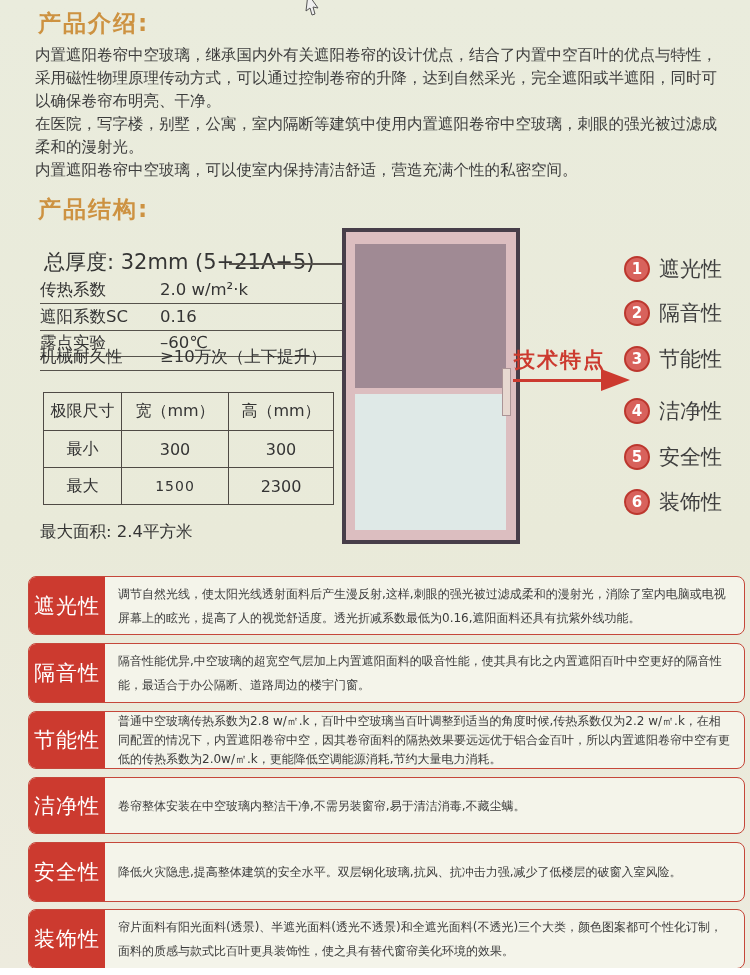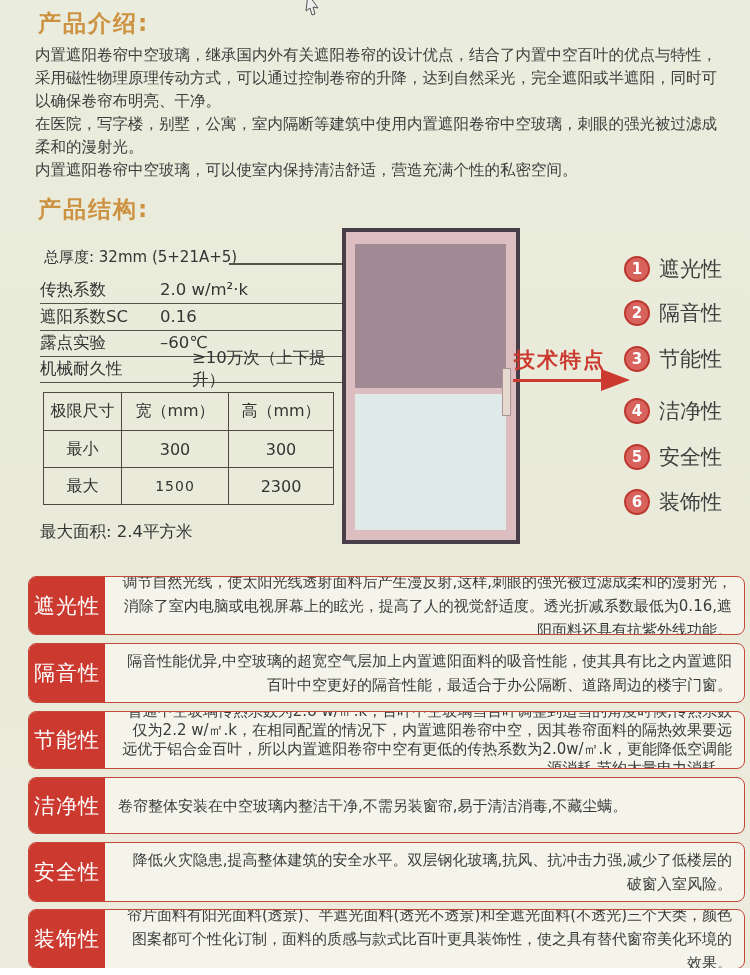--- a/index.html
+++ b/index.html
@@ -15,21 +15,21 @@
   }
   #intro-title{top:8px;}
   #structure-title{top:194px;}
   #intro-paragraphs{
     position:absolute;left:35px;top:44px;width:688px;
     font-size:15.5px;line-height:23px;color:var(--text,#3d3d3d);
   }
   #intro-paragraphs p{margin:0;}
   
   .spec-total{
-    position:absolute;left:44px;top:248px;font-size:15px;color:#343434;
+    position:absolute;left:44px;top:248px;font-size:21px;color:#343434;
   }
   #leader-line{
     position:absolute;left:229px;top:263px;width:114px;height:2px;
     background:#56524c;
   }
   .spec-row{
     position:absolute;left:40px;width:313px;height:27px;
     display:flex;align-items:center;
     border-bottom:1.5px solid #56524c;
     font-size:16.5px;color:#343434;
@@ -97,21 +97,21 @@
     display:flex;border:1px solid #c5473a;border-radius:8px;overflow:hidden;
     background:var(--row-bg,#f4f4ea);
   }
   .detail-label{
     width:76px;flex:none;background:var(--accent-red,#cd3b31);
     color:#fff;font-size:21px;display:flex;align-items:center;justify-content:center;
     letter-spacing:1px;
   }
   .detail-text{
     flex:1;display:flex;align-items:center;
-    padding:4px 12px 4px 13px;font-size:15px;line-height:24px;color:#3b3b3b;text-align:right;
+    padding:4px 12px 4px 13px;font-size:12px;line-height:24px;color:#3b3b3b;
   }
   .detail-text.tight{line-height:19px;}
   #cursor-icon{position:absolute;left:305px;top:-6px;}
 </style>
 </head>
 <body>
 
 <div id="page">
 
   <h2 class="sec-title" id="intro-title">产品介绍:</h2>
@@ -131,21 +131,21 @@
     <span class="spec-value">2.0 w/m²·k</span>
   </div>
   <div class="spec-row" style="top:303px;">
     <span class="spec-label">遮阳系数SC</span>
     <span class="spec-value">0.16</span>
   </div>
   <div class="spec-row" style="top:329px;">
     <span class="spec-label">露点实验</span>
     <span class="spec-value">–60℃</span>
   </div>
-  <div class="spec-row" style="top:355px;gap:32px;">
+  <div class="spec-row" style="top:343px;">
     <span class="spec-label">机械耐久性</span>
     <span class="spec-value">≥10万次（上下提升）</span>
   </div>
 
   <table id="size-table">
     <tbody>
         <tr>
       <th class="col-a">极限尺寸</th>
       <th class="col-b">宽（mm）</th>
       <th class="col-c">高（mm）</th>

